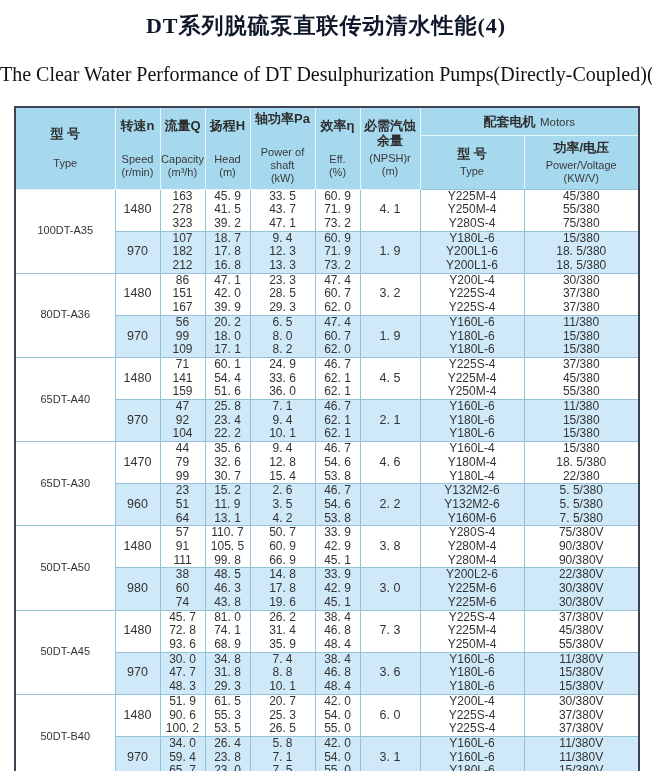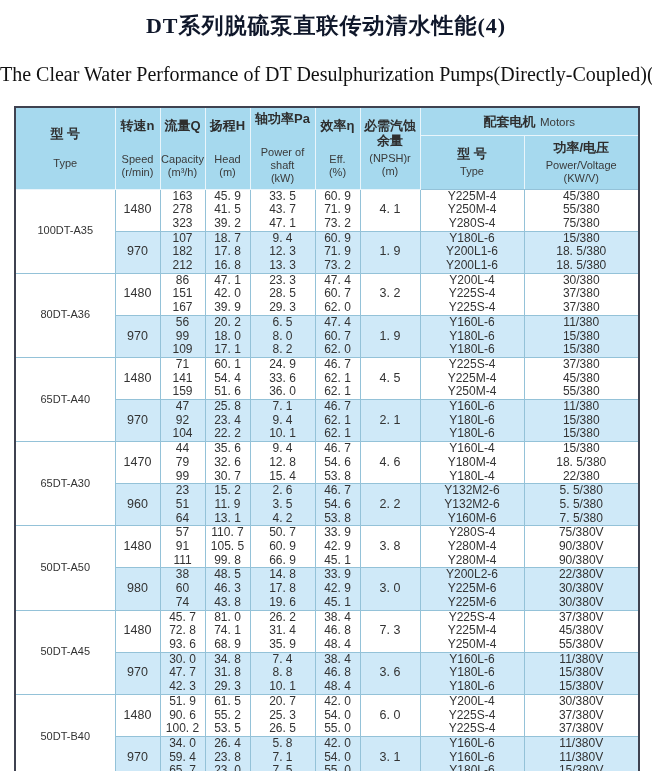--- a/index.html
+++ b/index.html
@@ -433,41 +433,41 @@
       </tr>
       <tr class="shade" data-name="table-row">
         <td data-name="capacity-value">47. 7</td>
         <td data-name="head-value">31. 8</td>
         <td data-name="shaft-power-value">8. 8</td>
         <td data-name="efficiency-value">46. 8</td>
         <td data-name="motor-type-value">Y180L-6</td>
         <td data-name="motor-power-voltage-value">15/380V</td>
       </tr>
       <tr class="shade" data-name="table-row">
-        <td data-name="capacity-value">42. 3</td>
+        <td data-name="capacity-value">48. 3</td>
         <td data-name="head-value">29. 3</td>
         <td data-name="shaft-power-value">10. 1</td>
         <td data-name="efficiency-value">48. 4</td>
         <td data-name="motor-type-value">Y180L-6</td>
         <td data-name="motor-power-voltage-value">15/380V</td>
       </tr>
       <tr class="group-start" data-name="table-row">
         <td rowspan="6" class="model" data-name="pump-model">50DT-B40</td>
         <td rowspan="3" data-name="speed-value">1480</td>
         <td data-name="capacity-value">51. 9</td>
         <td data-name="head-value">61. 5</td>
         <td data-name="shaft-power-value">20. 7</td>
         <td data-name="efficiency-value">42. 0</td>
         <td rowspan="3" data-name="npsh-value">6. 0</td>
         <td data-name="motor-type-value">Y200L-4</td>
         <td data-name="motor-power-voltage-value">30/380V</td>
       </tr>
       <tr data-name="table-row">
         <td data-name="capacity-value">90. 6</td>
-        <td data-name="head-value">55. 2</td>
+        <td data-name="head-value">55. 3</td>
         <td data-name="shaft-power-value">25. 3</td>
         <td data-name="efficiency-value">54. 0</td>
         <td data-name="motor-type-value">Y225S-4</td>
         <td data-name="motor-power-voltage-value">37/380V</td>
       </tr>
       <tr data-name="table-row">
         <td data-name="capacity-value">100. 2</td>
         <td data-name="head-value">53. 5</td>
         <td data-name="shaft-power-value">26. 5</td>
         <td data-name="efficiency-value">55. 0</td>

